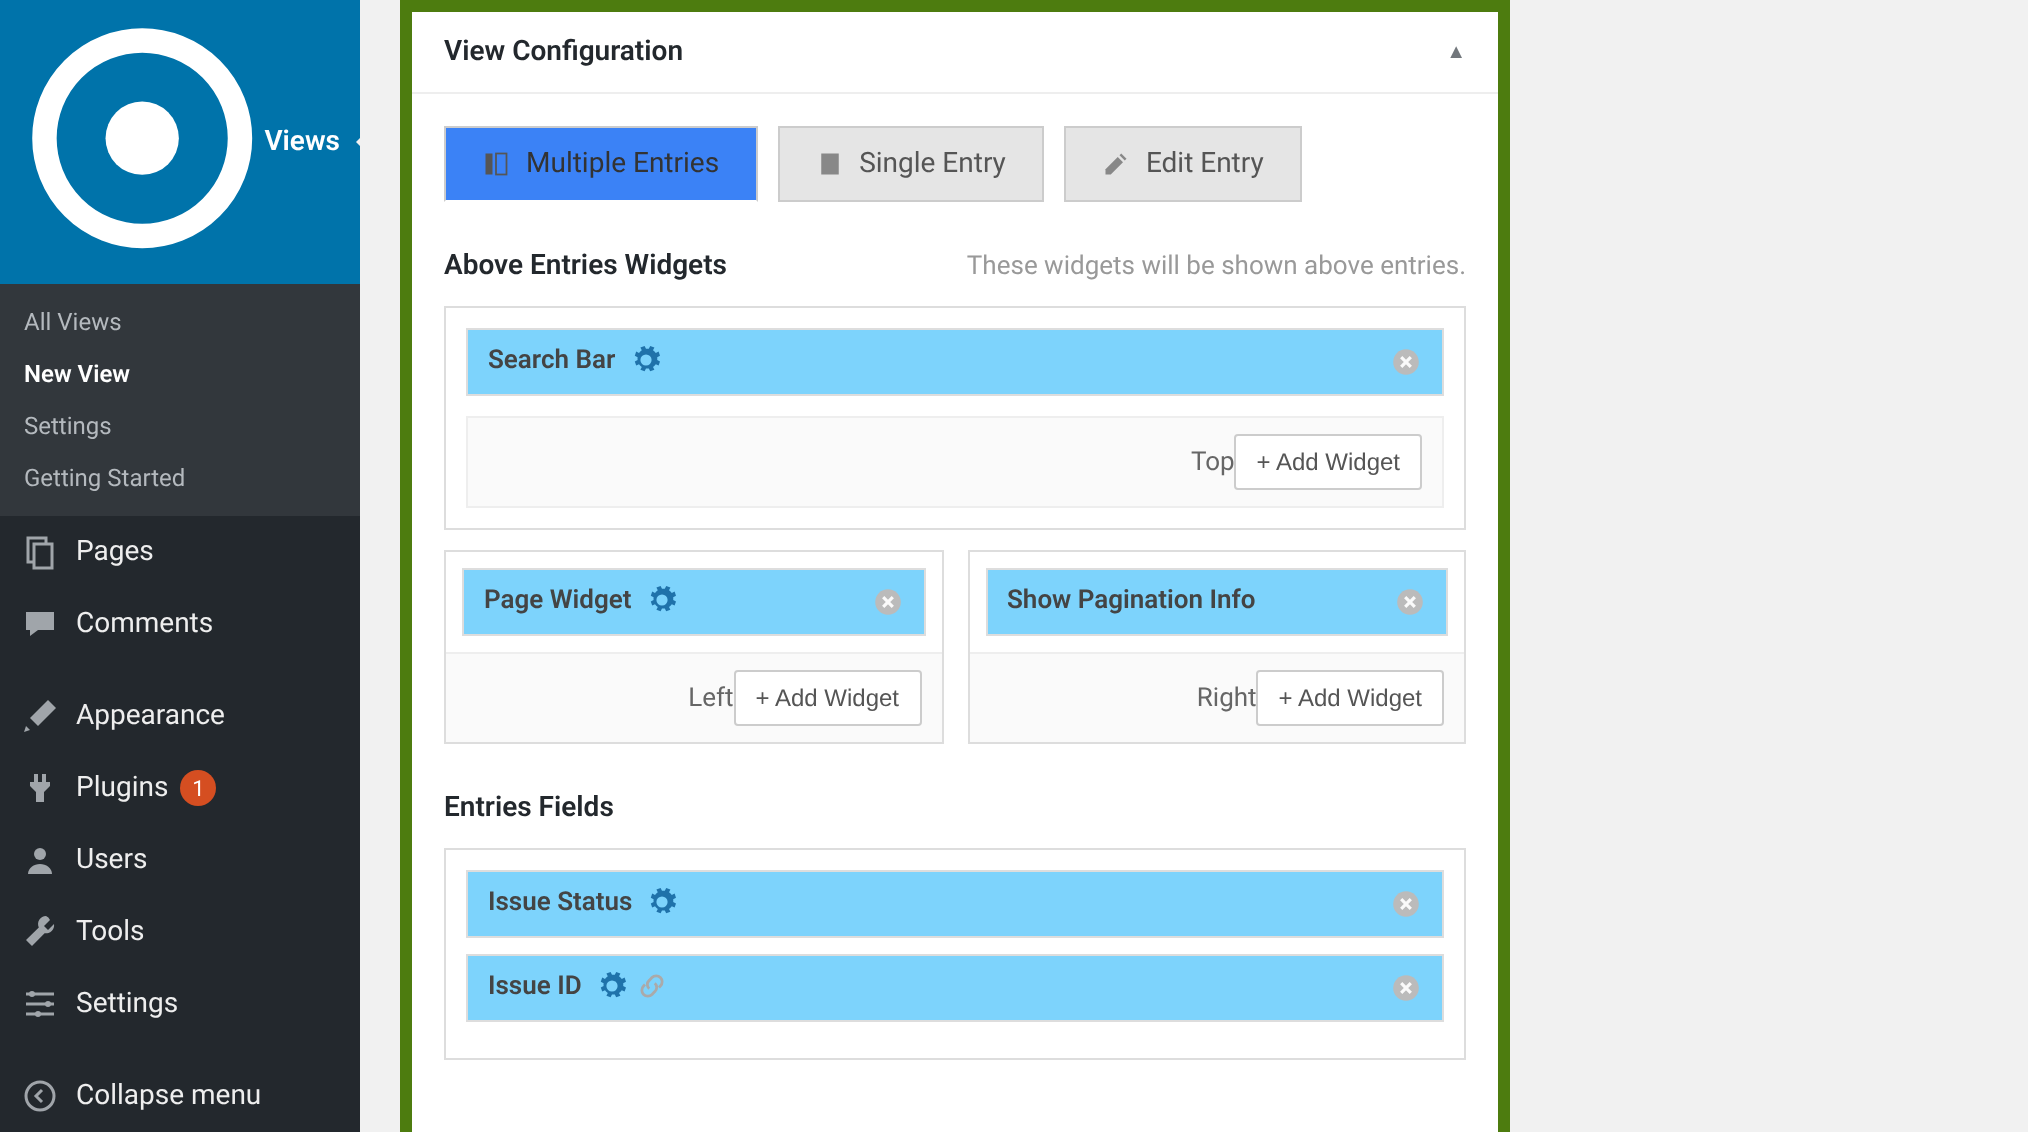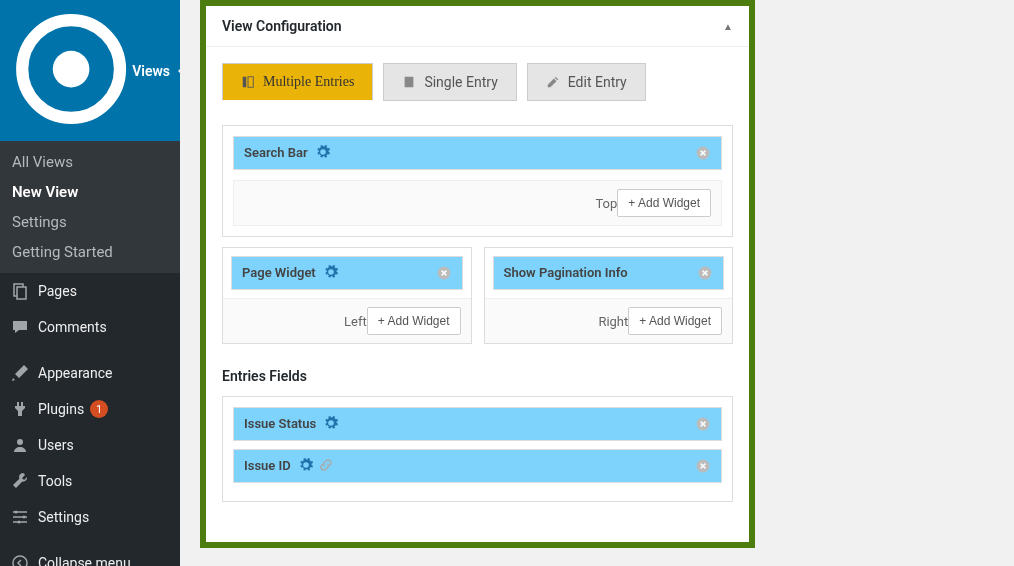--- a/index.html
+++ b/index.html
@@ -43,21 +43,21 @@
   }
   .sidebar .submenu {
     background: #32373c;
     padding: 6px 0;
   }
   .sidebar .submenu a {
     display: block;
     padding: 6px 12px;
     color: #b4b9be;
     text-decoration: none;
-    font-size: 15px;
+    font-size: 12px;
   }
   .sidebar .submenu a.active {
     color: #fff;
     font-weight: 600;
   }
   .sidebar .menu-item {
     display: flex;
     align-items: center;
     padding: 8px 10px;
     color: #eee;
@@ -124,26 +124,25 @@
     background: #e5e5e5;
     padding: 10px 18px;
     font-size: 14px;
     color: #555;
     cursor: pointer;
     display: flex;
     align-items: center;
     gap: 8px;
   }
   .tab.active {
-    background: #eab308;
+    background: #3b82f6;
     border-bottom-color: #fff;
     color: #333;
     position: relative;
     z-index: 2;
-    font-family: Liberation Serif, serif;
   }
   .tab .tab-icon { width: 14px; height: 14px; color: #888; display: inline-flex; }
   .tab.active .tab-icon { color: #555; }
 
   .section-heading {
     display: flex;
     justify-content: space-between;
     align-items: baseline;
     margin-bottom: 12px;
   }
@@ -353,20 +352,24 @@
           <span class="tab-icon">
               <svg viewBox="0 0 16 16" fill="currentColor">
                 <path d="M2 11l7-7 3 3-7 7H2z"></path>
                 <path d="M10 3l1-1 3 3-1 1z"></path>
               </svg>
             </span>
           <span>Edit Entry</span>
         </div>
       </div>
 
+      <div class="section-heading">
+        <h3>Above Entries Widgets</h3>
+        <span class="hint">These widgets will be shown above entries.</span>
+      </div>
 
       <div class="widget-area top-area">
         <div class="widget-item">
           <span>Search Bar</span>
           <span class="gear">
               <svg width="14" height="14" viewBox="0 0 20 20" fill="currentColor">
                 <path d="M10 6a4 4 0 100 8 4 4 0 000-8zm8 4l2 1-1 3-2-1a8 8 0 01-2 2l1 2-3 1-1-2a8 8 0 01-2 0l-1 2-3-1 1-2a8 8 0 01-2-2l-2 1-1-3 2-1a8 8 0 010-2l-2-1 1-3 2 1a8 8 0 012-2L6 1l3-1 1 2a8 8 0 012 0l1-2 3 1-1 2a8 8 0 012 2l2-1 1 3-2 1a8 8 0 010 2z"></path>
               </svg>
             </span>
           <span class="close">

